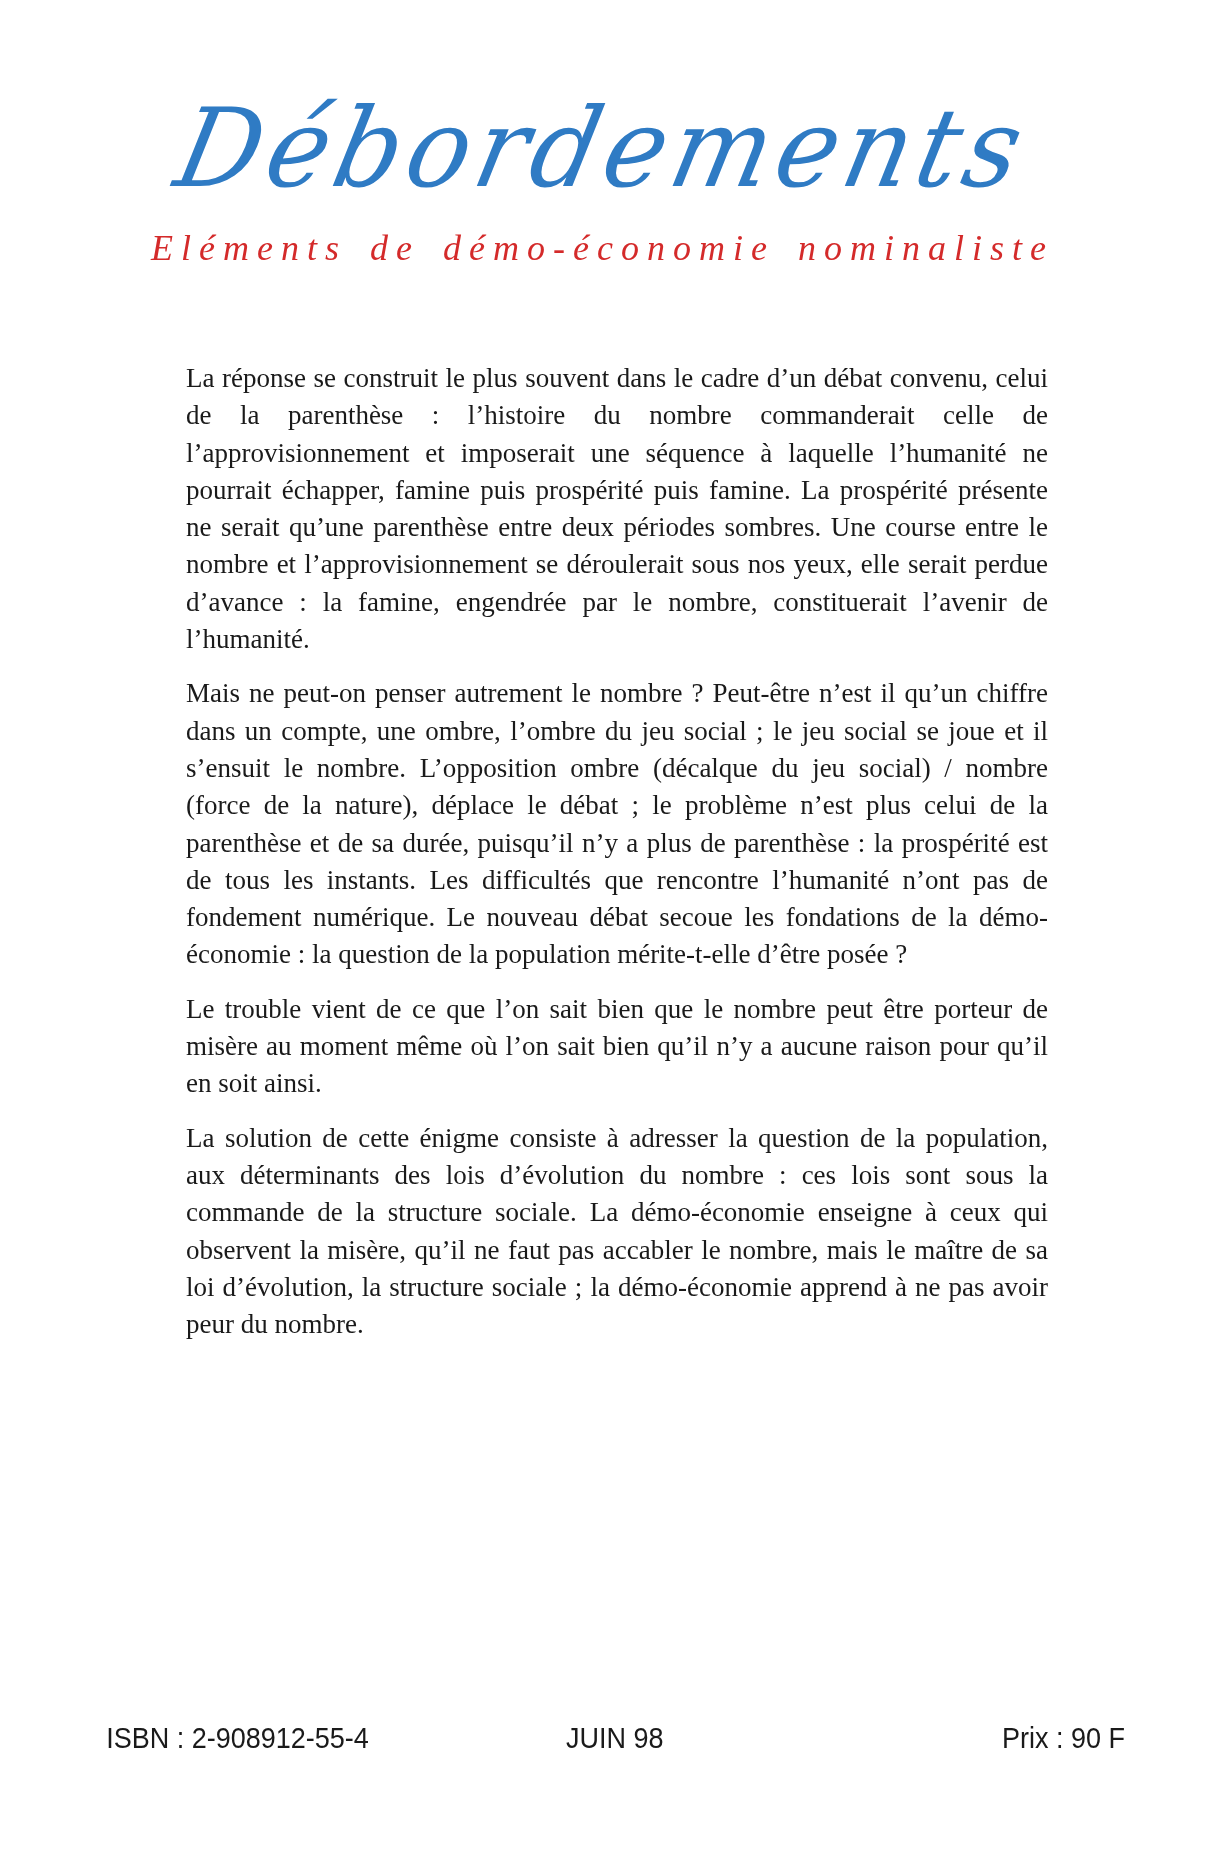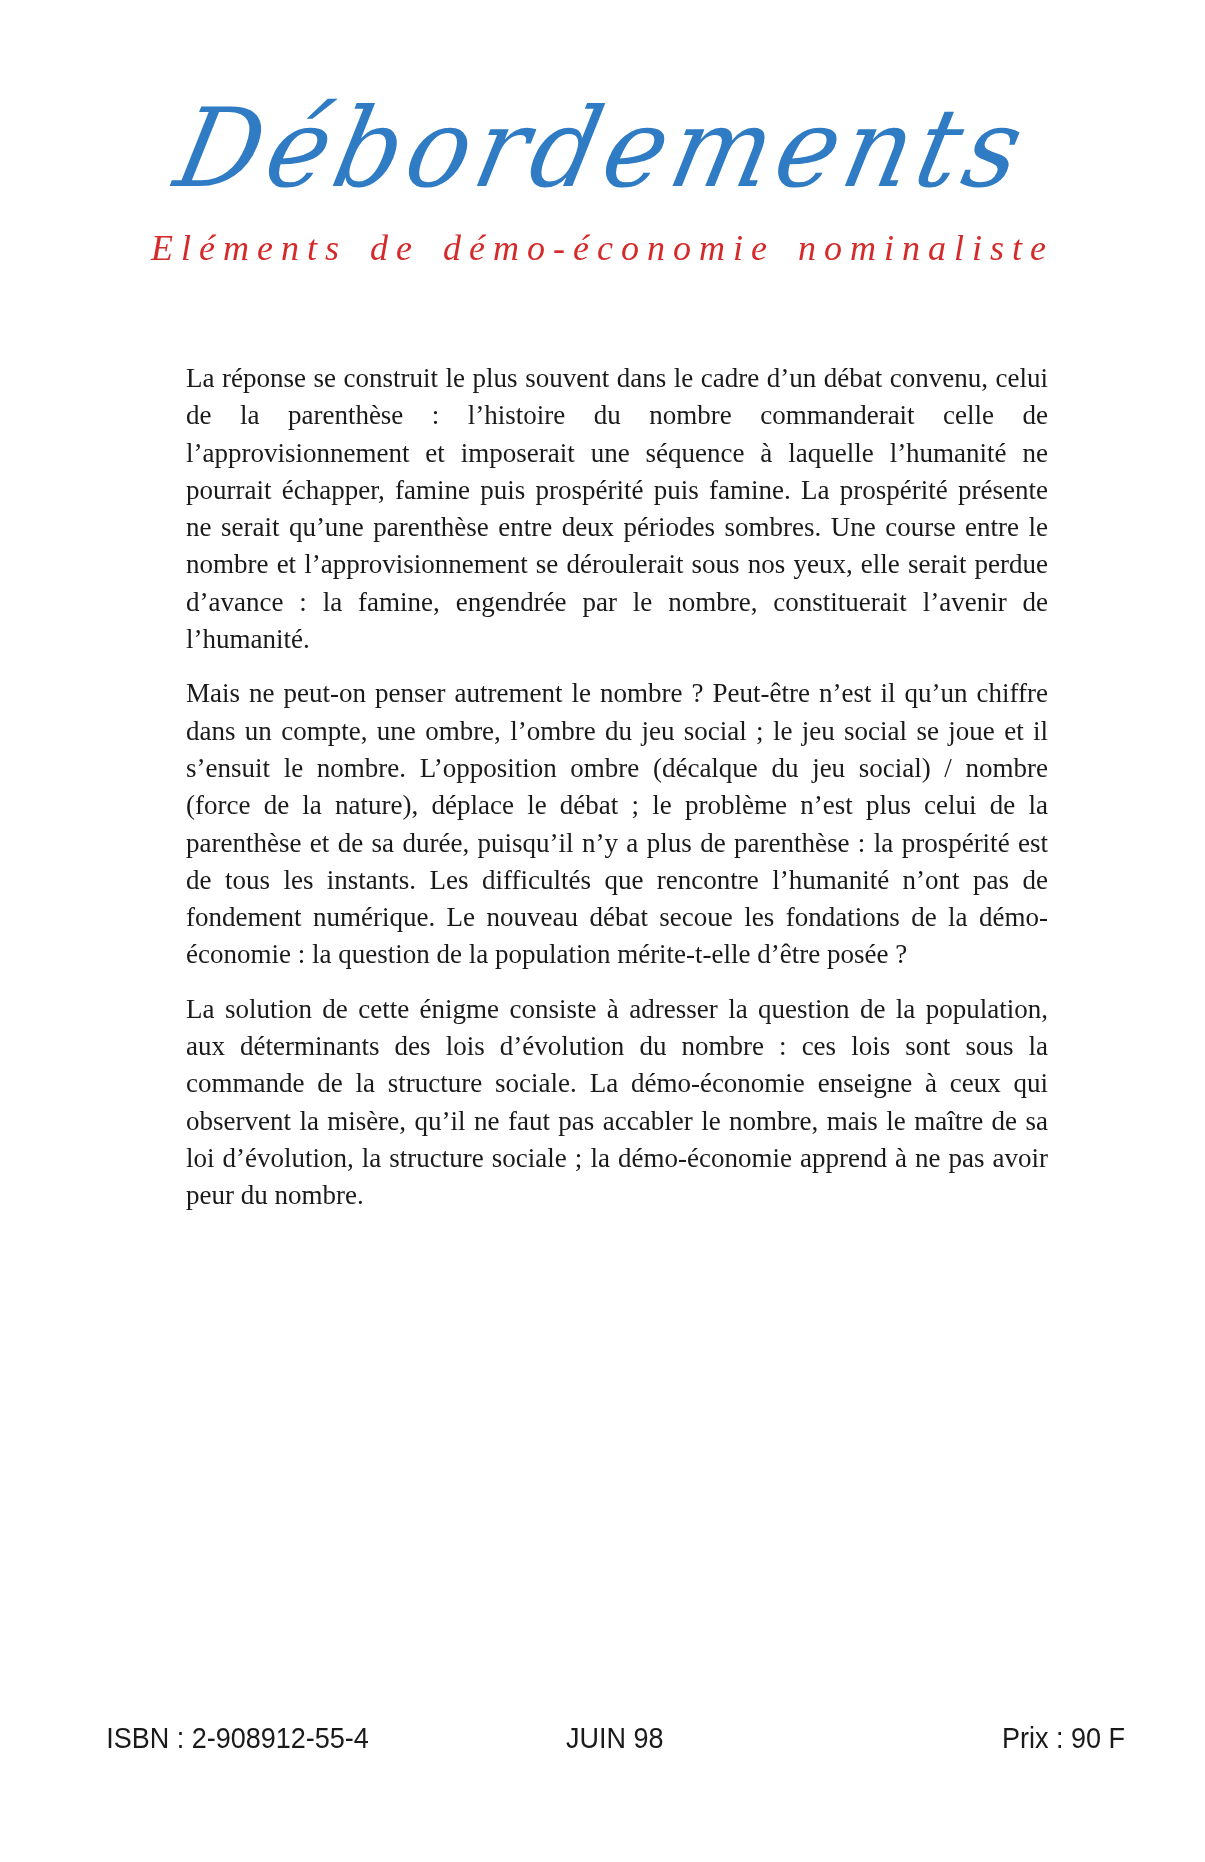--- a/index.html
+++ b/index.html
@@ -39,20 +39,21 @@
 </style>
 </head>
 <body>
 
 <div class="title" style="color: rgb(47, 123, 196);">Débordements</div>
 <div class="subtitle" style="color: rgb(212, 42, 42);">Eléments de démo-économie nominaliste</div>
 
 <div class="body">
   <p>La réponse se construit le plus souvent dans le cadre d’un débat convenu, celui de la parenthèse : l’histoire du nombre commanderait celle de l’approvisionnement et imposerait une séquence à laquelle l’humanité ne pourrait échapper, famine puis prospérité puis famine. La prospérité présente ne serait qu’une parenthèse entre deux périodes sombres. Une course entre le nombre et l’approvisionnement se déroulerait sous nos yeux, elle serait perdue d’avance : la famine, engendrée par le nombre, constituerait l’avenir de l’humanité.</p>
   <p>Mais ne peut-on penser autrement le nombre ? Peut-être n’est il qu’un chiffre dans un compte, une ombre, l’ombre du jeu social ; le jeu social se joue et il s’ensuit le nombre. L’opposition ombre (décalque du jeu social) / nombre (force de la nature), déplace le débat ; le problème n’est plus celui de la parenthèse et de sa durée, puisqu’il n’y a plus de parenthèse : la prospérité est de tous les instants. Les difficultés que rencontre l’humanité n’ont pas de fondement numérique. Le nouveau débat  secoue les fondations de la démo-économie : la question de la population mérite-t-elle d’être posée ?</p>
+  <p>Le trouble vient de ce que l’on sait bien que le nombre peut être porteur de misère au moment même où l’on sait bien qu’il n’y a aucune raison pour qu’il en soit ainsi.</p>
   <p>La solution de cette énigme consiste à adresser la question de la population, aux déterminants des lois d’évolution du nombre : ces lois sont sous la commande de la structure sociale. La démo-économie enseigne à ceux qui observent la misère, qu’il ne faut pas accabler le nombre, mais le maître de sa loi d’évolution, la structure sociale ; la démo-économie apprend à ne pas avoir peur du nombre.</p>
 </div>
 
 <div class="footer">
   <span class="isbn">ISBN : 2-908912-55-4</span>
   <span class="date">JUIN 98</span>
   <span class="price" style="left: 1113.3px;">Prix : 90 F</span>
 </div>
 
 </body></html>

